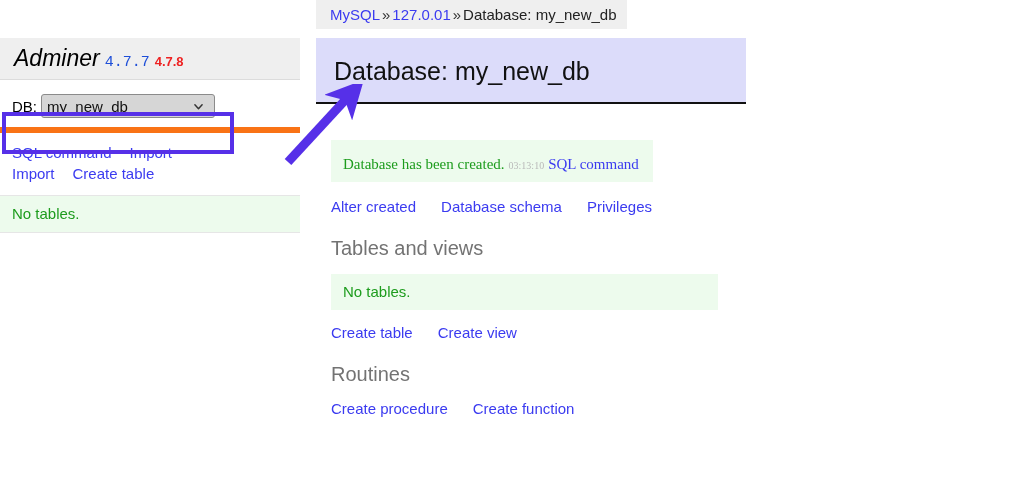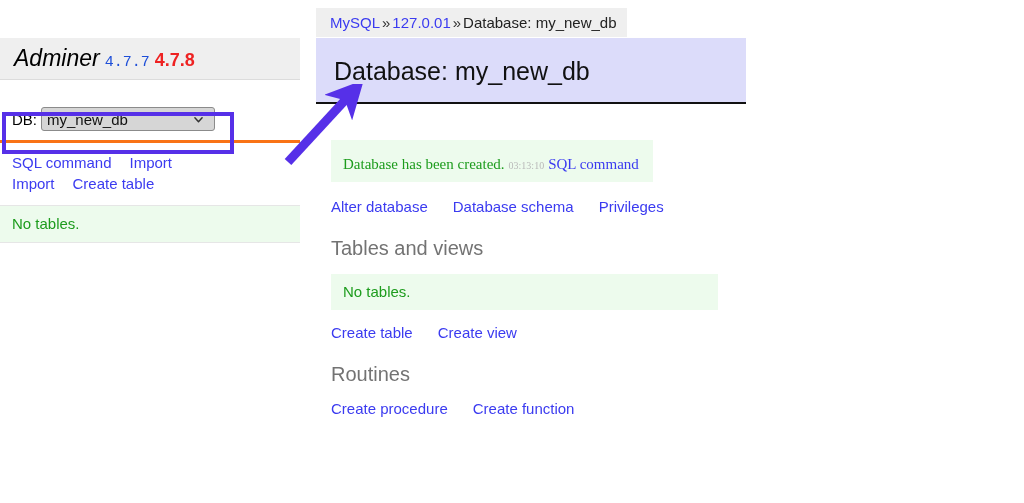--- a/index.html
+++ b/index.html
@@ -21,21 +21,21 @@
   a, .link {
     color: #3b3bf0;
     text-decoration: none;
     cursor: pointer;
   }
 
   
   #breadcrumb {
     position: absolute;
     left: 316px;
-    top: 8px;
+    top: 0px;
     height: 29px;
     line-height: 29px;
     background: #efefef;
     padding: 0 10px 0 14px;
     font-size: 15px;
     color: #222;
     white-space: nowrap;
   }
   #breadcrumb .sep {
     color: #333;
@@ -63,30 +63,30 @@
     color: #000000;
     letter-spacing: 0px;
   }
   #adminer-version {
     font-size: 15px;
     color: #1d4ed8;
     margin-left: 5px;
     font-family: Liberation Mono, monospace;
   }
   #adminer-newversion {
-    font-size: 18px;
+    font-size: 13px;
     color: #ee2222;
     font-weight: bold;
     margin-left: 5px;
     text-align: right;
   }
 
   #db-row {
-    padding: 27px 0 10px 12px;
-    border-bottom: 3px solid #f97316;
+    padding: 14px 0 10px 12px;
+    border-bottom: 6px solid #f97316;
     white-space: nowrap;
     height: 23px;
   }
   #db-label {
     font-size: 15px;
     color: #000;
     vertical-align: middle;
   }
   #db-select {
     font-family: "Liberation Sans", sans-serif;
@@ -254,21 +254,21 @@
 
   <div id="page-title-bar">
     <h1 id="page-title">Database: my_new_db</h1>
   </div>
 
   <div id="message-box">
     <span id="message-text">Database has been created.</span><span id="message-time">03:13:10</span><a id="message-sql-link">SQL command</a>
   </div>
 
   <div id="db-action-links">
-    <a>Alter database</a><a>Database schema</a><a>Privileges</a>
+    <a>Alter created</a><a>Database schema</a><a>Privileges</a>
   </div>
 
   <h2 class="section-heading">Tables and views</h2>
 
   <div id="tables-notables">No tables.</div>
 
   <div class="action-row">
     <a>Create table</a><a>Create view</a>
   </div>
 

